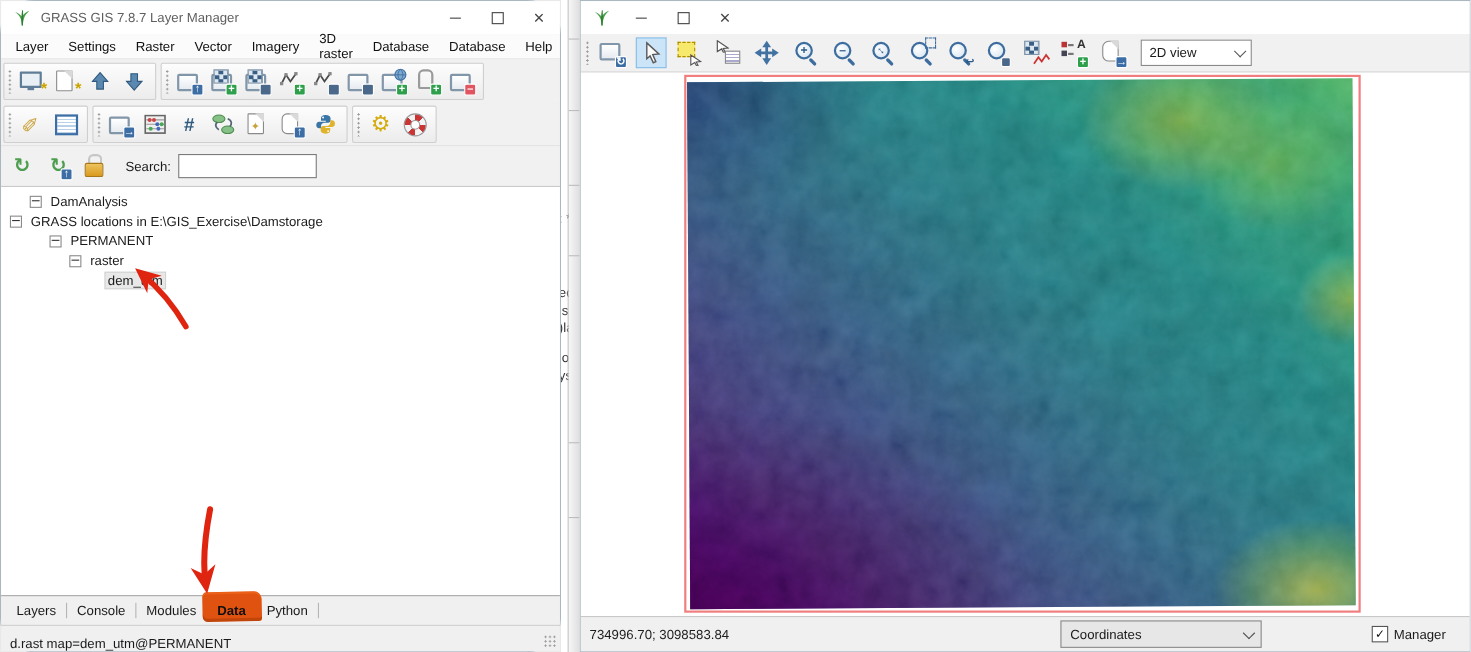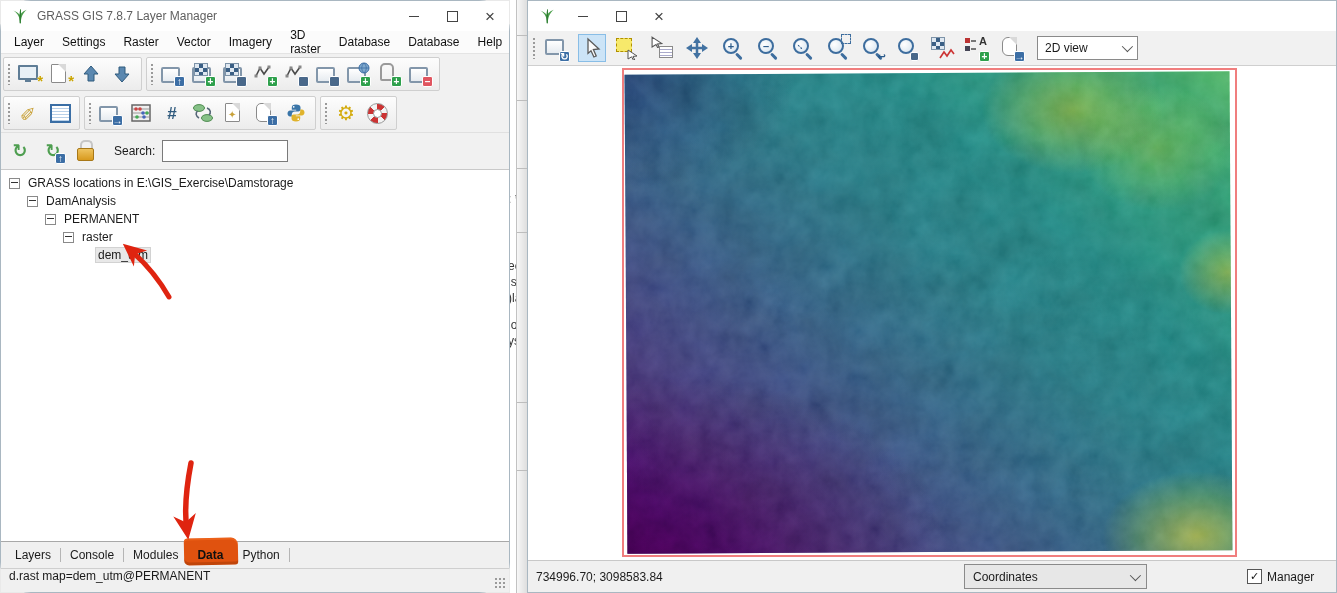--- a/index.html
+++ b/index.html
@@ -59,21 +59,21 @@
   .exp::after{content:"";position:absolute;left:1px;right:1px;top:3px;height:1px;background:#333;}
   .tlabel{white-space:nowrap;padding:1px 3px;}
   .tlabel.sel{background:#e8e8e8;border:1px solid #d2d2d2;padding:0 2px;}
   
   .tabbar{height:26px;background:#f0f0f0;border-top:1px solid #a8a8a8;display:flex;align-items:center;padding-left:8px;flex:none;position:relative;overflow:visible;}
   .tab{padding:0 6px;position:relative;white-space:nowrap;}
   .tabsep{width:1px;height:14px;background:#b5b5b5;margin:0 3px;}
   .tab-data{font-weight:bold;color:#101010;}
   .blob{position:absolute;left:-7px;right:-9px;top:-10px;bottom:-3px;background:#e0520f;border-radius:4px 7px 3px 5px;transform:rotate(-1.2deg);box-shadow:inset 0 -3px 0 rgba(120,40,0,.30), inset 0 2px 0 rgba(255,120,40,.4);z-index:0;}
   .tab-data > .lbl{position:relative;z-index:1;}
-  .statusbar{height:23px;background:#f0f0f0;border-top:1px solid #cfcfcf;display:flex;align-items:flex-start;padding:0 8px;flex:none;position:relative;}
+  .statusbar{height:23px;background:#f0f0f0;border-top:1px solid #cfcfcf;display:flex;align-items:flex-end;padding:0 8px;flex:none;position:relative;}
   .sgrip{position:absolute;right:3px;bottom:3px;width:12px;height:12px;background-image:radial-gradient(#9a9a9a 28%,transparent 32%);background-size:4px 4px;}
   
   .annot{position:absolute;inset:0;pointer-events:none;z-index:60;}
   
   #strip{position:absolute;left:510px;top:0;width:17px;height:593px;background:#fff;overflow:hidden;}
   #strip .sb{position:absolute;right:0;top:0;width:10px;height:100%;background:linear-gradient(to right,#f7f7f7,#dedede);border-left:1px solid #c2c2c2;}
   #strip .sb .seg{position:absolute;left:0;right:0;height:1px;background:#bdbdbd;}
   .frag{position:absolute;left:-2px;width:14px;color:#333;white-space:nowrap;font-size:12px;}
   
   .maptoolbar{height:34px;display:flex;align-items:center;gap:7px;padding:0 4px;background:#f1f1f1;border-bottom:1px solid #cfcfcf;flex:none;}
@@ -304,27 +304,27 @@
         </span>
       <span class="tbi">
           <span class="lockshackle"></span>
           <span class="lockbody"></span>
         </span>
       <span class="search-label">Search:</span>
       <input class="search-input" type="text" value="" style="">
     </div>
 
     <div class="tree">
+      <div class="trow" style="padding-left:26px;">
+          <span class="exp"></span>
+          <span class="tlabel">DamAnalysis</span>
+        </div>
       <div class="trow" style="padding-left:8px;">
           <span class="exp"></span>
           <span class="tlabel">GRASS locations in E:\GIS_Exercise\Damstorage</span>
-        </div>
-      <div class="trow" style="padding-left:26px;">
-          <span class="exp"></span>
-          <span class="tlabel">DamAnalysis</span>
         </div>
       <div class="trow" style="padding-left:44px;">
           <span class="exp"></span>
           <span class="tlabel">PERMANENT</span>
         </div>
       <div class="trow" style="padding-left:62px;">
           <span class="exp"></span>
           <span class="tlabel">raster</span>
         </div>
       <div class="trow" style="padding-left:94px;">

